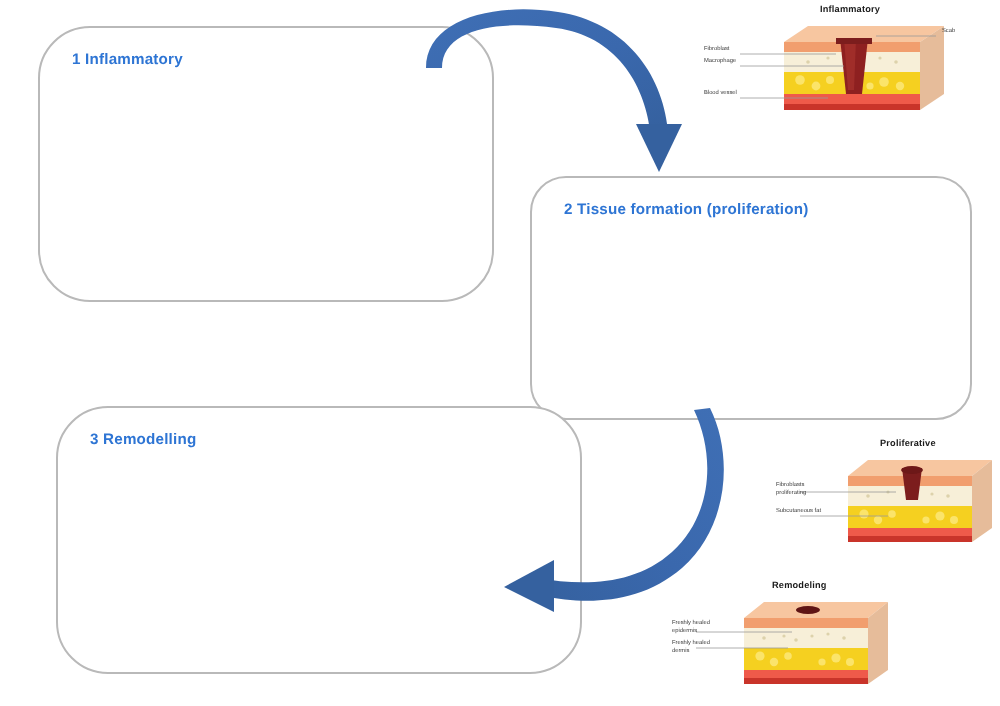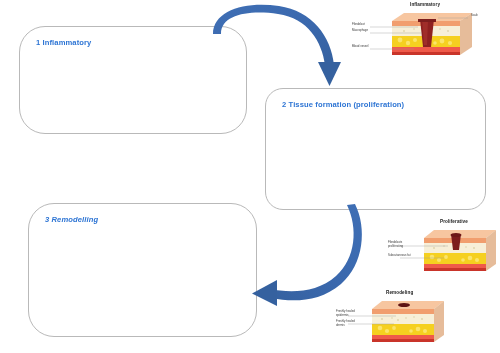--- a/index.html
+++ b/index.html
@@ -29,23 +29,23 @@
   .stage-label {
     position: absolute;
     top: 11px;
     left: 16px;
     font-size: 7.6px;
     font-weight: bold;
     color: #2e75d4;
     letter-spacing: 0.1px;
     white-space: nowrap;
   }
-  #box-inflammatory { left: 19px;  top: 26px;  width: 228px; height: 108px; }
+  #box-inflammatory { left: 19px;  top: 13px;  width: 228px; height: 138px; }
   #box-tissue       { left: 265px; top: 88px;  width: 221px; height: 122px; border-radius: 18px; }
-  #box-remodelling  { left: 28px;  top: 203px; width: 229px; height: 134px; font-style: italic; }
+  #box-remodelling  { left: 28px;  top: 203px; width: 263px; height: 134px; }
 
   
   .arrow-svg {
     position: absolute;
     overflow: visible;
     pointer-events: none;
   }
   #arrow-one-to-two { left: 216px; top: 8px;   width: 125px; height: 90px; }
   #arrow-two-to-three { left: 243px; top: 198px; width: 125px; height: 112px; }
 

